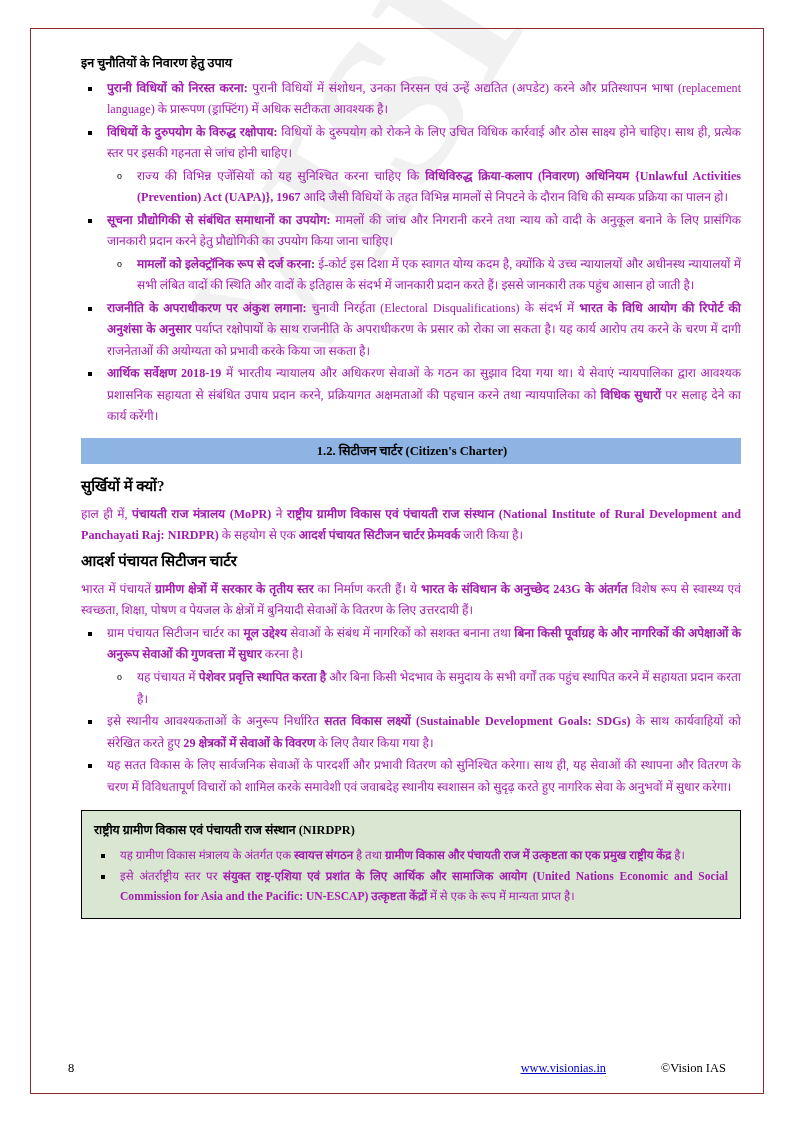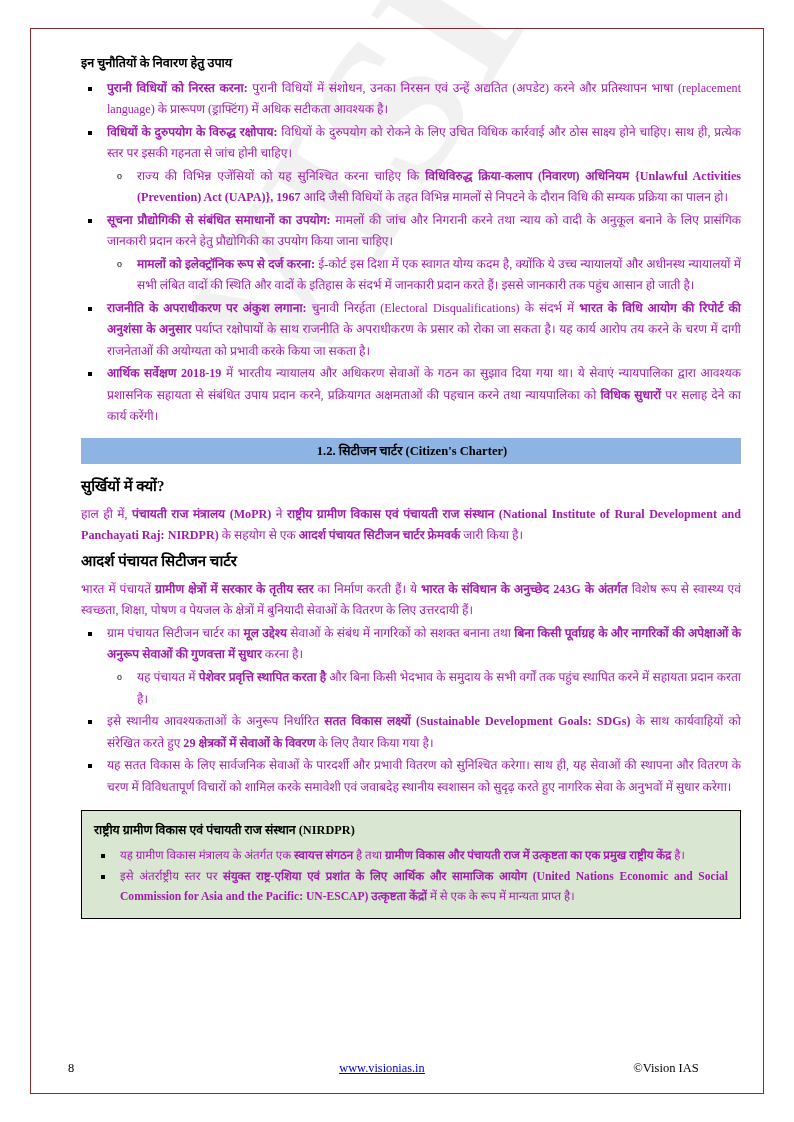--- a/index.html
+++ b/index.html
@@ -147,22 +147,22 @@
     right: 68px;
     bottom: 46px;
     display: flex;
     align-items: center;
     justify-content: space-between;
     font-size: 12.5px;
     color: #000;
     z-index: 2;
   }
   .footer .pg { width: 90px; text-align: left; }
-  .footer .mid { flex: 1; text-align: center; text-decoration: underline; }
-  .footer .rt { width: 120px; text-align: center; }
+  .footer .mid { flex: 1; text-align: right; text-decoration: underline; }
+  .footer .rt { width: 120px; text-align: right; }
   .footer a {
     color: #0000cc;
     text-decoration: underline;
     font-size: 12.3px;
   }
 </style>
 </head>
 <body>
 
 <div class="page">

